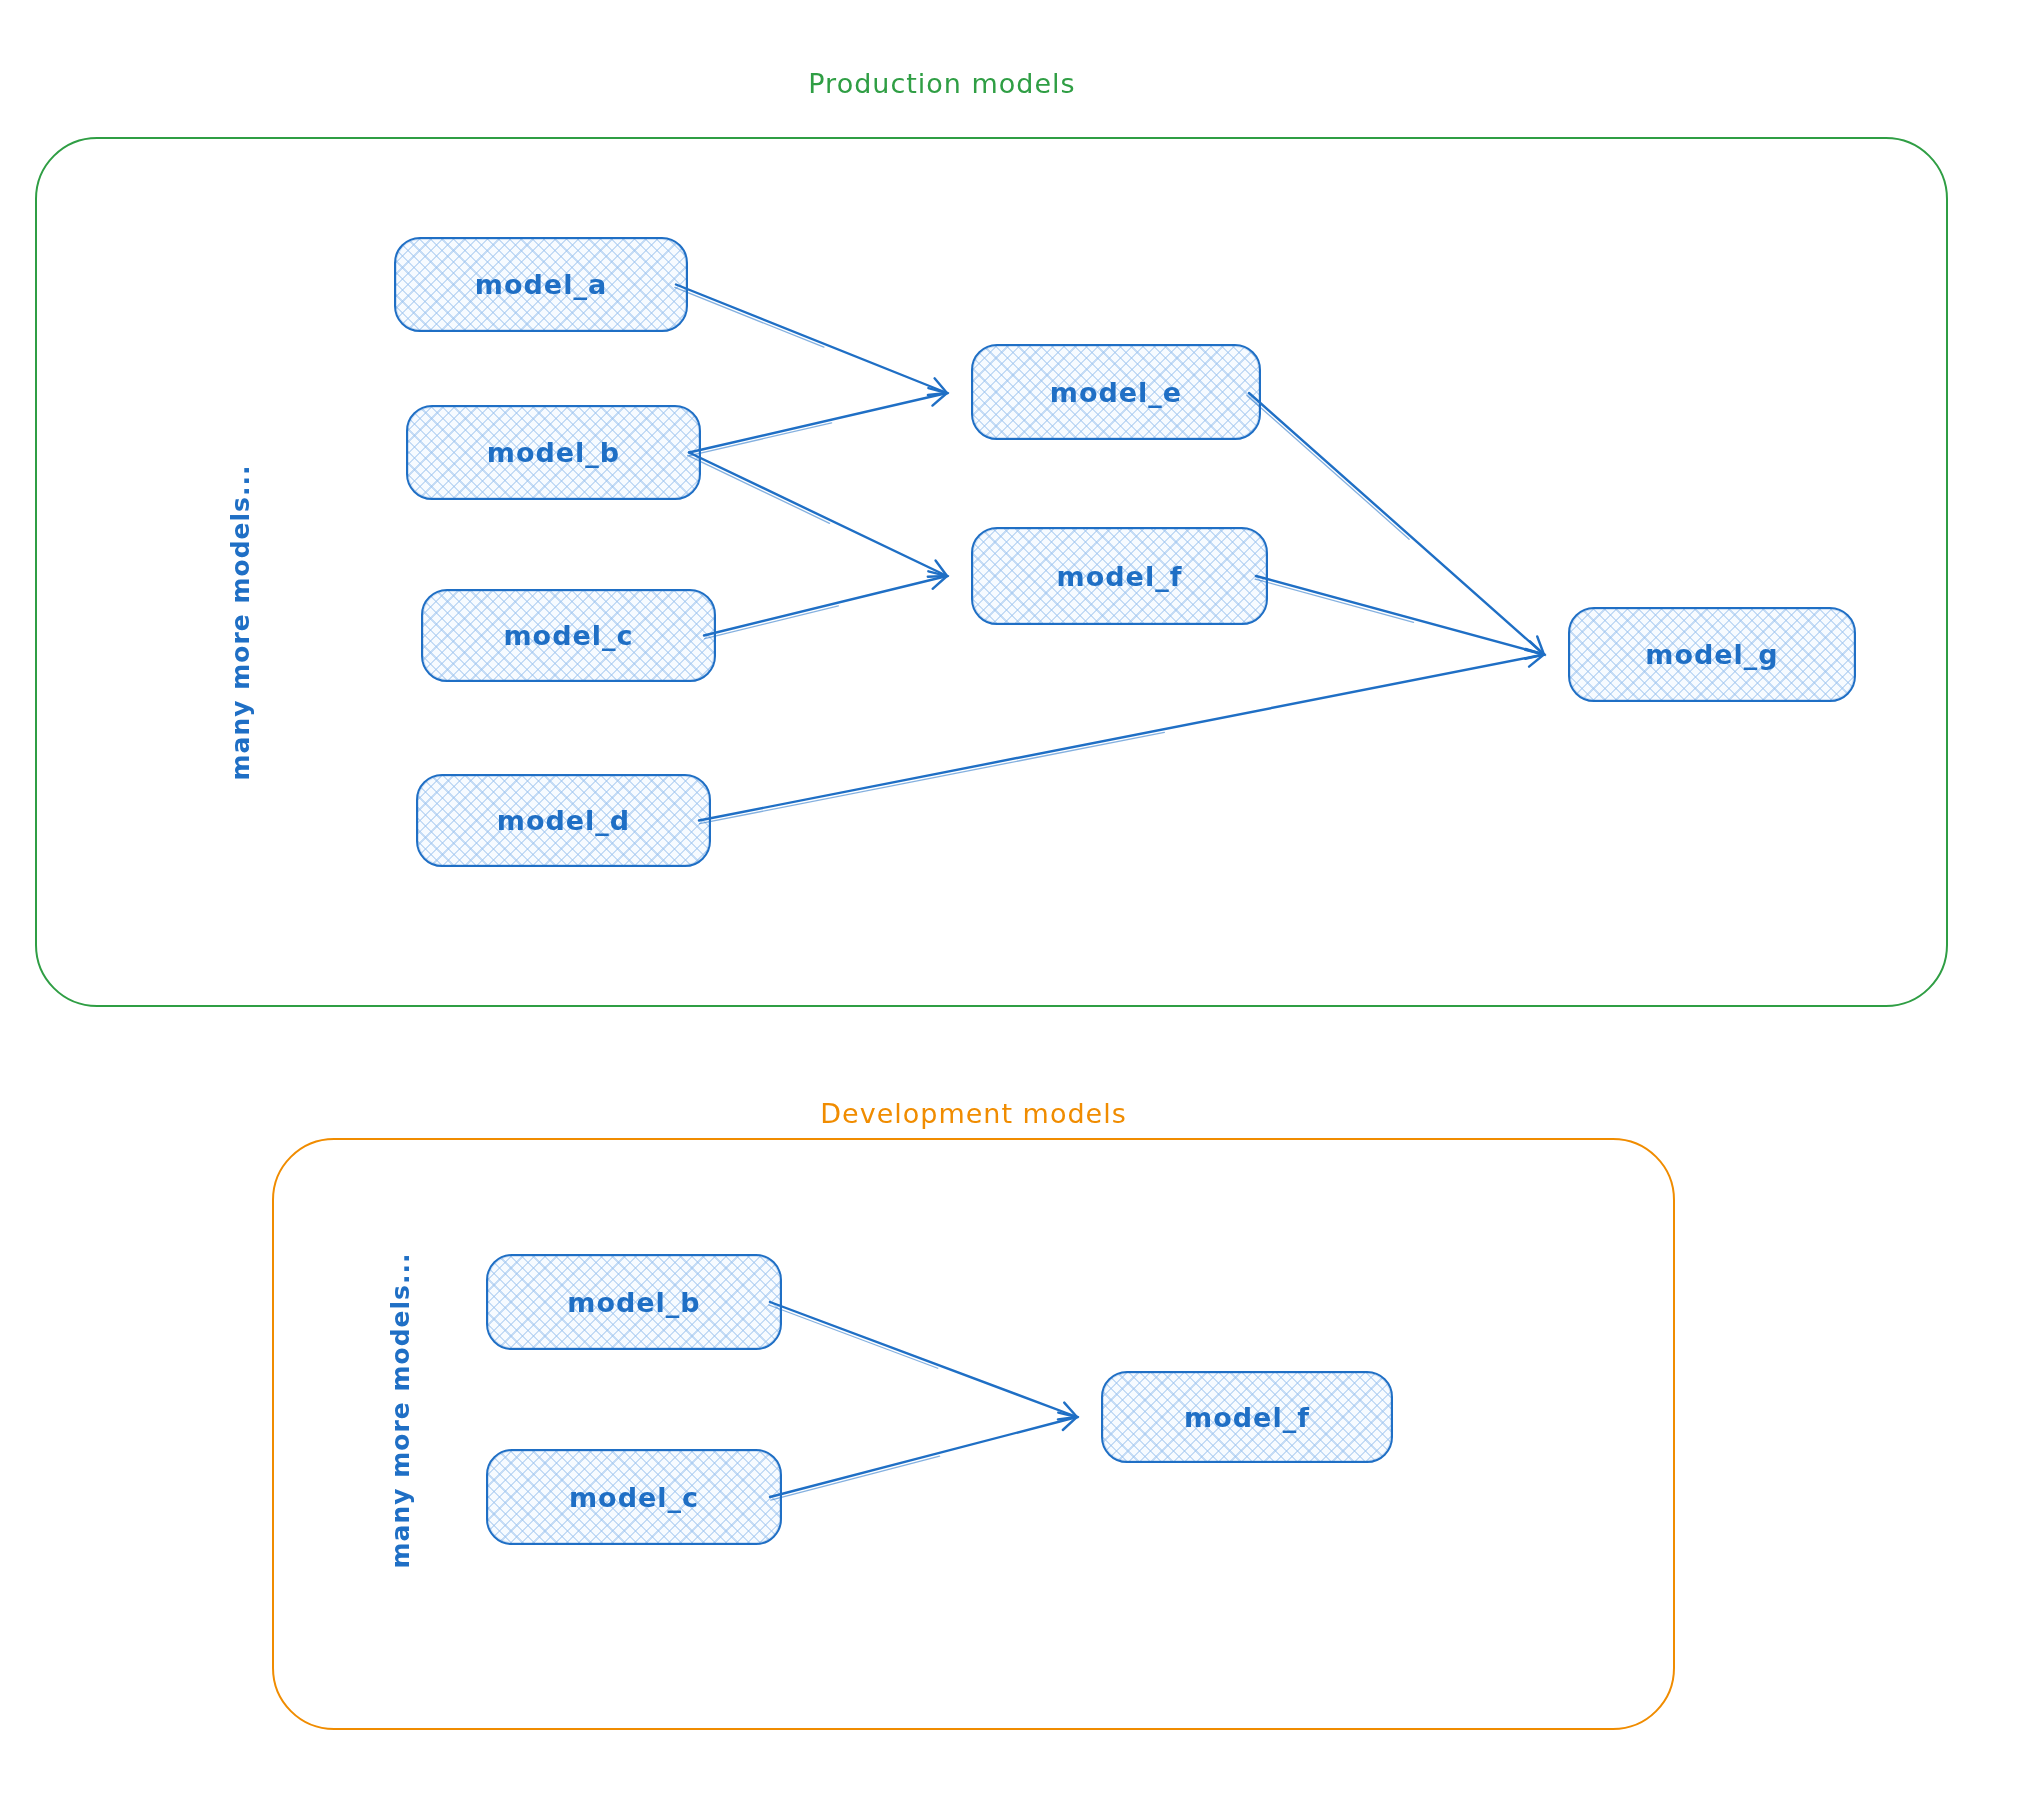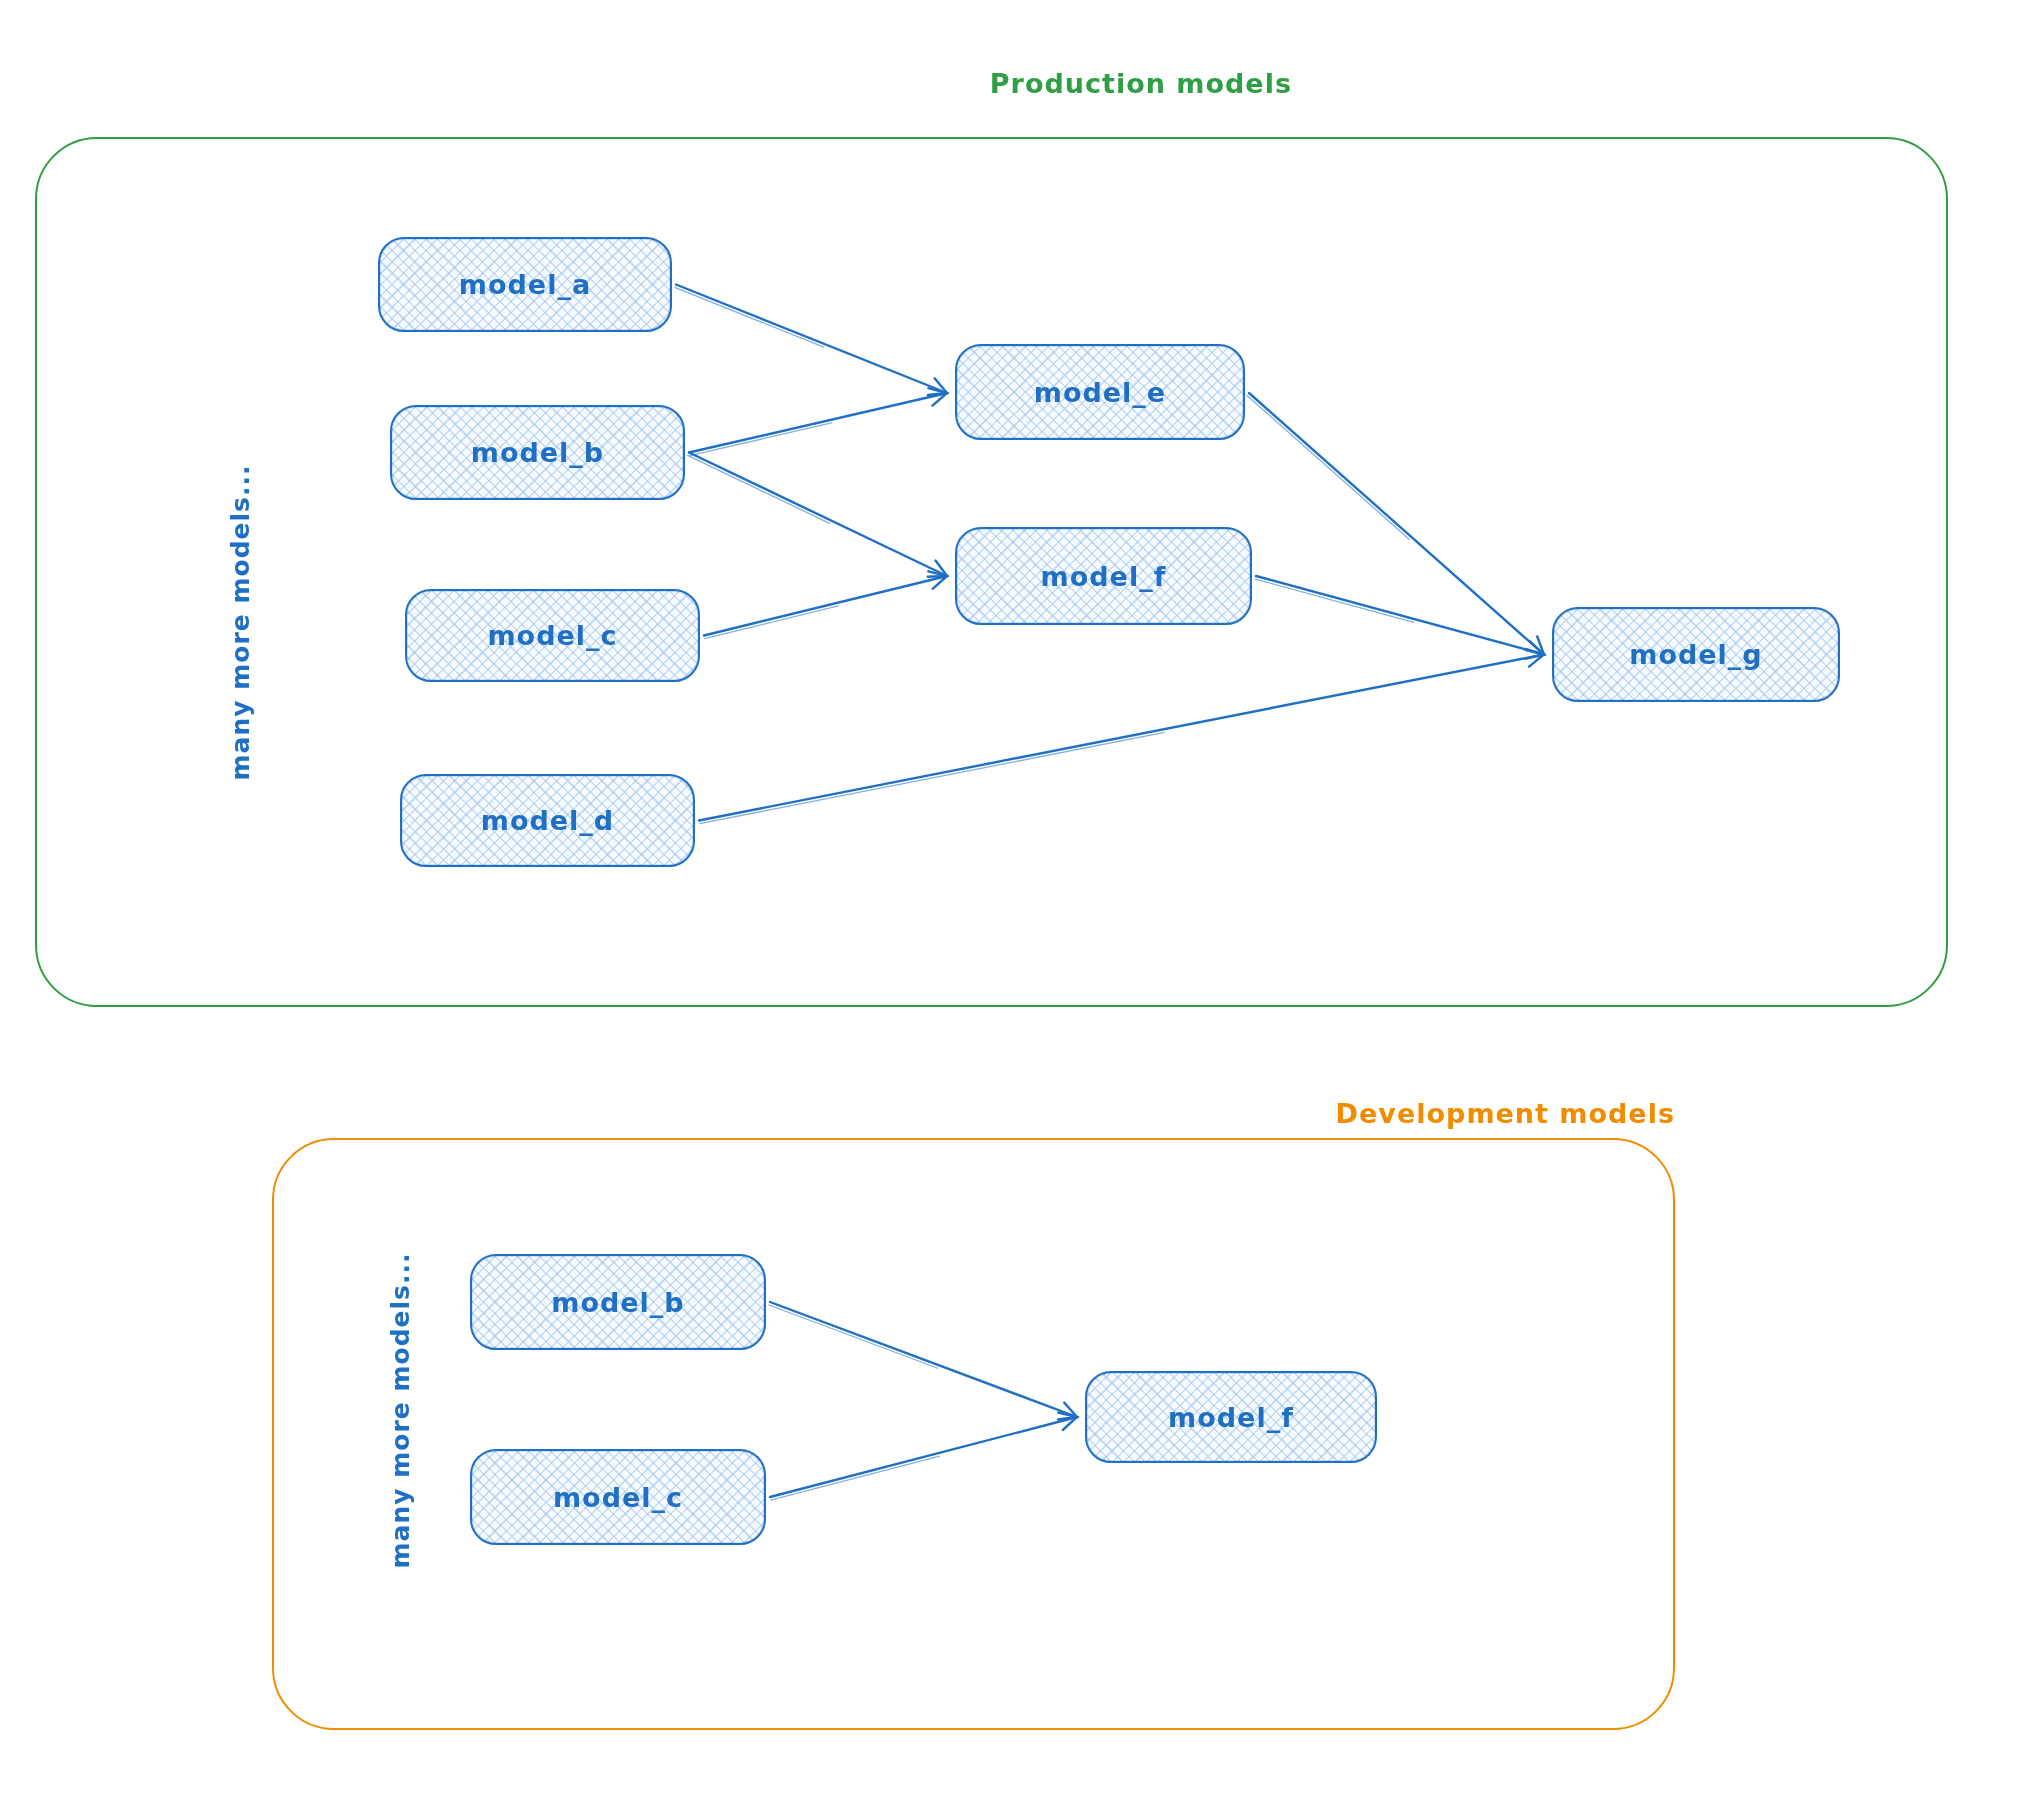--- a/index.html
+++ b/index.html
@@ -27,23 +27,23 @@
     left:35px;top:137px;width:1913px;height:870px;
     border:2px solid var(--production-border);
   }
   .dev-frame{
     left:272px;top:1138px;width:1403px;height:592px;
     border:2px solid var(--development-border);
   }
   .section-title{
     position:absolute;
     font-size:27px;
-    font-weight:bold;
+    font-weight:normal;
     letter-spacing:1px;
-    text-align:right;
+    text-align:center;
     white-space:nowrap;
   }
   .prod-title{
     left:592px;top:68px;width:700px;
     color:var(--production-border);
   }
   .dev-title{
     left:272px;top:1074px;width:1403px;
     color:var(--development-border);
     margin-top:24px;
@@ -51,20 +51,21 @@
   .node{
     position:absolute;
     border:2.4px solid var(--node-stroke);
     border-radius:26px;
     display:flex;align-items:center;justify-content:center;
     background:
       repeating-linear-gradient(45deg,  rgba(156,195,238,.55) 0 1.6px, transparent 1.6px 8px),
       repeating-linear-gradient(135deg, rgba(156,195,238,.55) 0 1.6px, transparent 1.6px 8px),
       #f7fbff;
     box-shadow:inset 0 0 0 1px rgba(31,111,197,.18);
+    margin-left:16px;
   }
   .node-label{
     color:var(--node-text);
     font-size:27px;
     font-weight:bold;
     letter-spacing:1px;
     white-space:nowrap;
   }
   .side-note{
     position:absolute;

